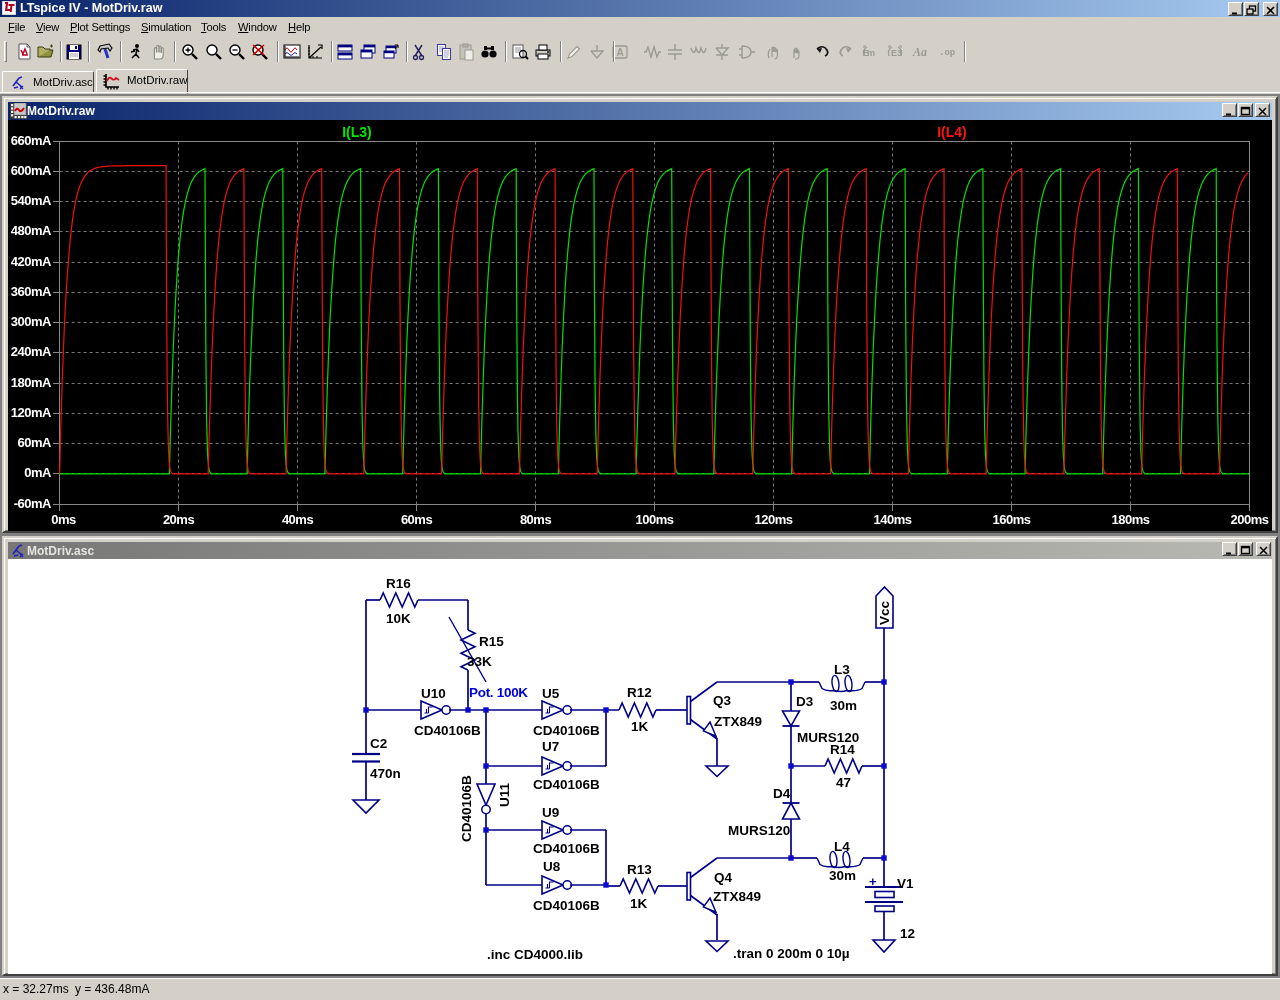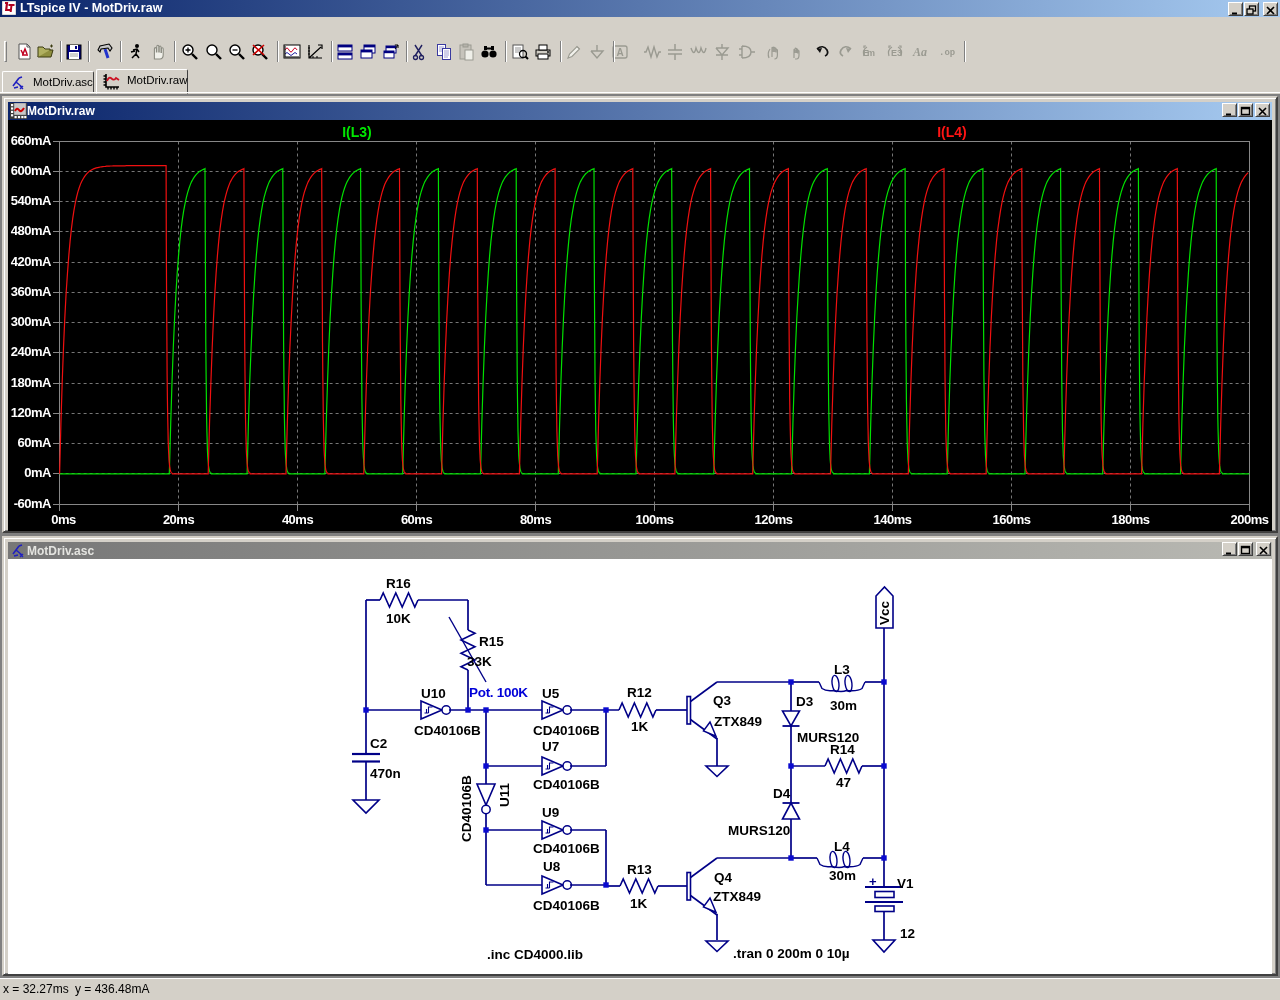--- a/index.html
+++ b/index.html
@@ -49,20 +49,29 @@
     <div class="wbtn" style="left:1228px;top:2px"><svg width="13" height="13" viewBox="0 0 13 13">
           <path d="M3 9.5 h5" stroke="#000" stroke-width="2"></path>
         </svg></div>
       <div class="wbtn" style="left:1244px;top:2px"><svg width="13" height="13" viewBox="0 0 13 13">
           <rect x="4.5" y="2" width="6" height="5" fill="none" stroke="#000" stroke-width="1.3"></rect>
           <rect x="2" y="5" width="6" height="5" fill="#d4d0c8" stroke="#000" stroke-width="1.3"></rect>
         </svg></div>
       <div class="wbtn" style="left:1263px;top:2px"><svg width="13" height="13" viewBox="0 0 13 13">
           <path d="M3 3 L10 10 M10 3 L3 10" stroke="#000" stroke-width="1.6"></path>
         </svg></div>
+  </div>
+  <div id="menu">
+    <span style="left:8px"><u>F</u>ile</span>
+    <span style="left:36px"><u>V</u>iew</span>
+    <span style="left:70px"><u>P</u>lot Settings</span>
+    <span style="left:141px"><u>S</u>imulation</span>
+    <span style="left:201px"><u>T</u>ools</span>
+    <span style="left:238px"><u>W</u>indow</span>
+    <span style="left:288px"><u>H</u>elp</span>
   </div>
   <div id="toolbar">
     <div id="grip"></div>
     <svg class="tbi" style="left:15px" width="20" height="20" viewBox="0 0 20 20">
         <path d="M4 2 H12 L15 5 V17 H4 Z" fill="#fff" stroke="#555"></path>
         <path d="M12 2 V5 H15" fill="none" stroke="#555"></path>
         <path d="M6 8 L8 12 L10 7 L12 12 M7 13 h6" stroke="#c00020" stroke-width="1.5" fill="none"></path>
       </svg>
 <svg class="tbi" style="left:36px" width="20" height="20" viewBox="0 0 20 20">
         <path d="M2 15 L4 8 H17 L15 15 Z" fill="#8f8f3f" stroke="#3a3a10"></path>

